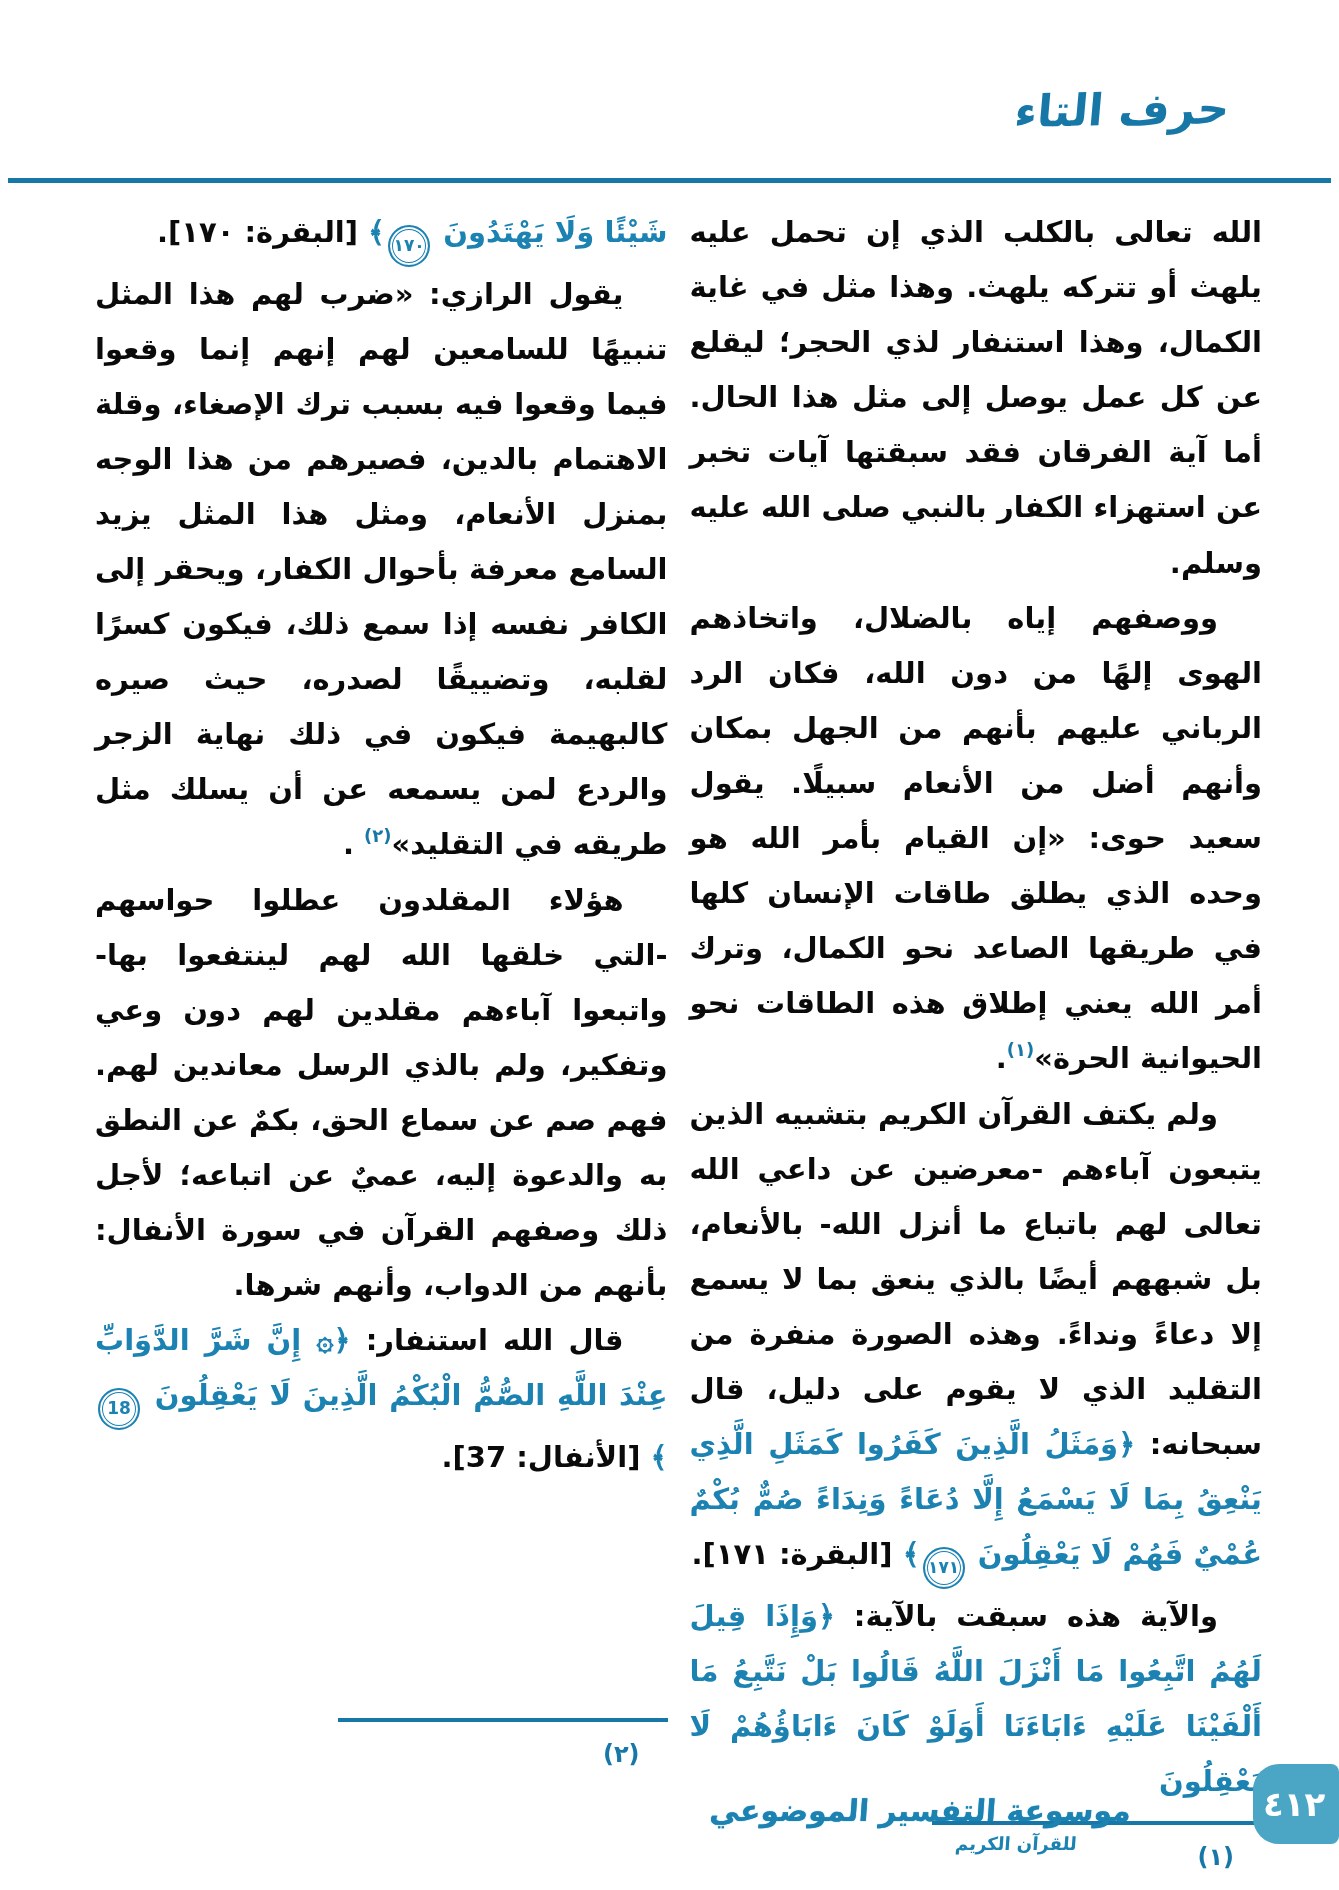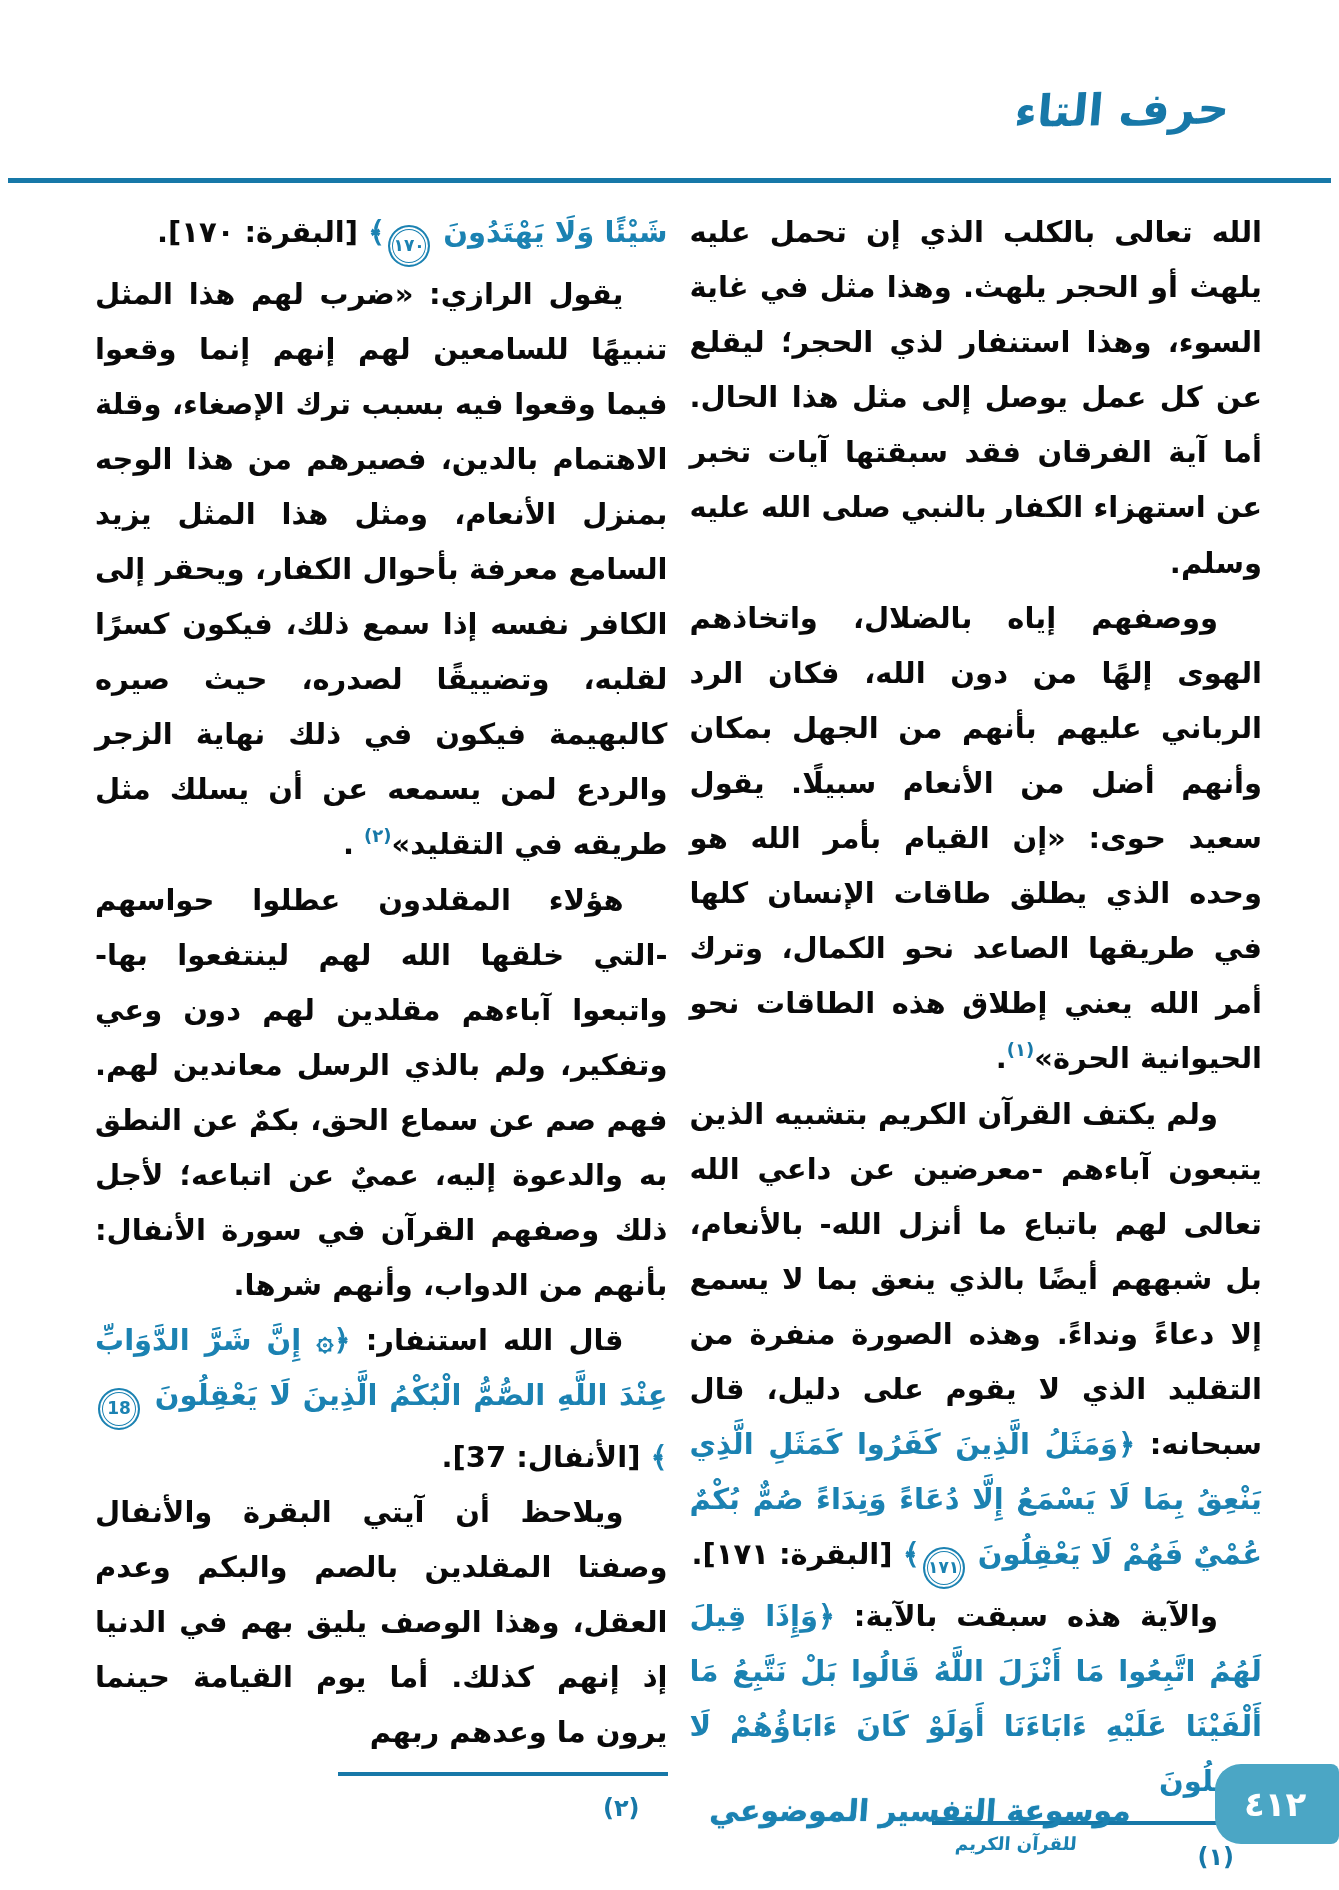--- a/index.html
+++ b/index.html
@@ -73,61 +73,60 @@
     transform:skewX(-4deg);
     text-shadow:0 0 1px var(--quran,#1b82b2);
     white-space:nowrap;
   }
   .logo-line2{
     font-size:18px;font-weight:bold;margin-top:4px;
     transform:skewX(-4deg);
   }
   .page-badge{
     position:absolute;right:0;bottom:46px;
-    width:124px;height:80px;
+    width:86px;height:80px;
     background:var(--badge,#4ba6c5);
     border-radius:26px 8px 8px 26px;
     display:flex;align-items:center;justify-content:center;
     color:#ffffff;font-size:34px;font-weight:bold;letter-spacing:6px;
     padding-right:4px;box-sizing:border-box;
   }
 </style>
 </head>
 <body>
 
 <div class="page">
 
   <div class="chapter-title">حرف التاء</div>
 
   <div class="header-rule"></div>
 
   <div class="content">
 
     <section class="col">
       <div class="col-body">
-          <p class="para"><span>الله تعالى بالكلب الذي إن تحمل عليه يلهث أو الحجر يلهث. وهذا مثل في غاية السوء، وهذا استنفار لذي الحجر؛ ليقلع عن كل عمل يوصل إلى مثل هذا الحال. أما آية الفرقان فقد سبقتها آيات تخبر عن استهزاء الكفار بالنبي صلى الله عليه وسلم.</span></p>
+          <p class="para"><span>الله تعالى بالكلب الذي إن تحمل عليه يلهث أو تتركه يلهث. وهذا مثل في غاية الكمال، وهذا استنفار لذي الحجر؛ ليقلع عن كل عمل يوصل إلى مثل هذا الحال. أما آية الفرقان فقد سبقتها آيات تخبر عن استهزاء الكفار بالنبي صلى الله عليه وسلم.</span></p>
           <p class="para indent"><span>ووصفهم إياه بالضلال، واتخاذهم الهوى إلهًا من دون الله، فكان الرد الرباني عليهم بأنهم من الجهل بمكان وأنهم أضل من الأنعام سبيلًا. يقول سعيد حوى: «إن القيام بأمر الله هو وحده الذي يطلق طاقات الإنسان كلها في طريقها الصاعد نحو الكمال، وترك أمر الله يعني إطلاق هذه الطاقات نحو الحيوانية الحرة»</span><sup class="fn-mark">(١)</sup><span>.</span></p>
           <p class="para indent"><span>ولم يكتف القرآن الكريم بتشبيه الذين يتبعون آباءهم -معرضين عن داعي الله تعالى لهم باتباع ما أنزل الله- بالأنعام، بل شبههم أيضًا بالذي ينعق بما لا يسمع إلا دعاءً ونداءً. وهذه الصورة منفرة من التقليد الذي لا يقوم على دليل، قال سبحانه: </span><span class="quran">﴿وَمَثَلُ الَّذِينَ كَفَرُوا كَمَثَلِ الَّذِي يَنْعِقُ بِمَا لَا يَسْمَعُ إِلَّا دُعَاءً وَنِدَاءً صُمٌّ بُكْمٌ عُمْيٌ فَهُمْ لَا يَعْقِلُونَ </span><span class="aya-badge">١٧١</span><span class="quran">﴾</span><span> [البقرة: ١٧١].</span></p>
           <p class="para indent"><span>والآية هذه سبقت بالآية: </span><span class="quran">﴿وَإِذَا قِيلَ لَهُمُ اتَّبِعُوا مَا أَنْزَلَ اللَّهُ قَالُوا بَلْ نَتَّبِعُ مَا أَلْفَيْنَا عَلَيْهِ ءَابَاءَنَا أَوَلَوْ كَانَ ءَابَاؤُهُمْ لَا يَعْقِلُونَ</span></p>
         </div>
       <div class="footnotes">
         <div class="fn-rule"></div>
         <div class="footnote">
           <span class="fn-num">(١)</span>
         </div>
       </div>
     </section>
 
     <section class="col">
       <div class="col-body">
           <p class="para"><span class="quran">شَيْئًا وَلَا يَهْتَدُونَ </span><span class="aya-badge">١٧٠</span><span class="quran">﴾</span><span> [البقرة: ١٧٠].</span></p>
           <p class="para indent"><span>يقول الرازي: «ضرب لهم هذا المثل تنبيهًا للسامعين لهم إنهم إنما وقعوا فيما وقعوا فيه بسبب ترك الإصغاء، وقلة الاهتمام بالدين، فصيرهم من هذا الوجه بمنزل الأنعام، ومثل هذا المثل يزيد السامع معرفة بأحوال الكفار، ويحقر إلى الكافر نفسه إذا سمع ذلك، فيكون كسرًا لقلبه، وتضييقًا لصدره، حيث صيره كالبهيمة فيكون في ذلك نهاية الزجر والردع لمن يسمعه عن أن يسلك مثل طريقه في التقليد»</span><sup class="fn-mark">(٢)</sup><span> .</span></p>
           <p class="para indent"><span>هؤلاء المقلدون عطلوا حواسهم -التي خلقها الله لهم لينتفعوا بها- واتبعوا آباءهم مقلدين لهم دون وعي وتفكير، ولم بالذي الرسل معاندين لهم. فهم صم عن سماع الحق، بكمٌ عن النطق به والدعوة إليه، عميٌ عن اتباعه؛ لأجل ذلك وصفهم القرآن في سورة الأنفال: بأنهم من الدواب، وأنهم شرها.</span></p>
           <p class="para indent"><span>قال الله استنفار: </span><span class="quran">﴿۞ إِنَّ شَرَّ الدَّوَابِّ عِنْدَ اللَّهِ الصُّمُّ الْبُكْمُ الَّذِينَ لَا يَعْقِلُونَ </span><span class="aya-badge">18</span><span class="quran">﴾</span><span> [الأنفال: 37].</span></p>
-          <p class="para indent"><span>ويلاحظ أن آيتي البقرة والأنفال وصفتا المقلدين بالصم والبكم وعدم العقل، وهذا الوصف يليق بهم في الدنيا إذ إنهم كذلك. أما يوم القيامة حينما يرون ما وعدهم ربهم</span></p>
         </div>
       <div class="footnotes">
         <div class="fn-rule"></div>
         <div class="footnote">
           <span class="fn-num">(٢)</span>
         </div>
       </div>
     </section>
 
   </div>

